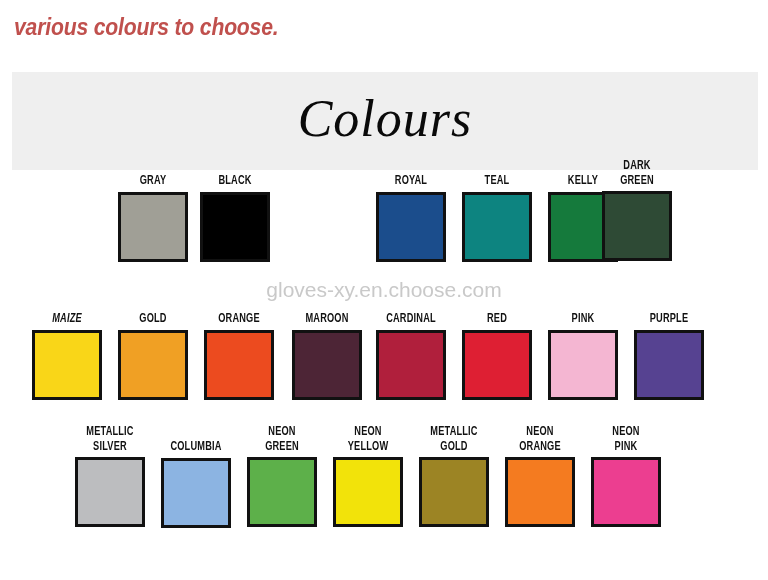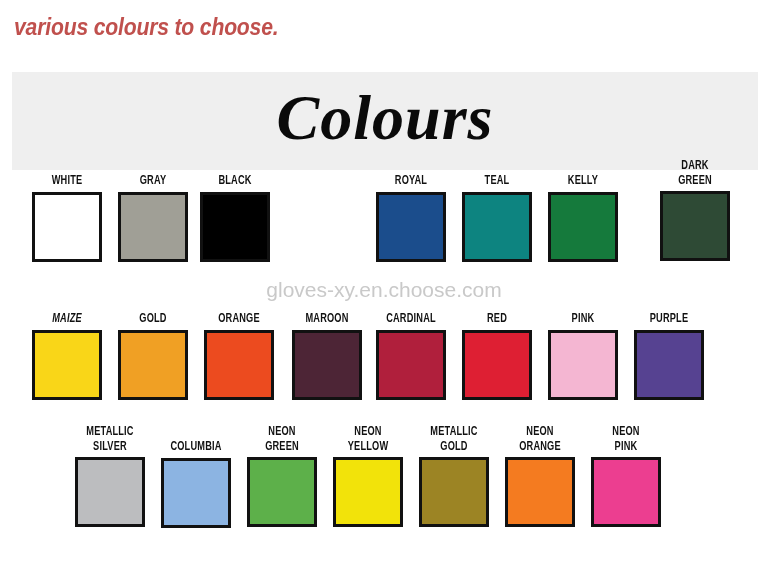--- a/index.html
+++ b/index.html
@@ -49,25 +49,24 @@
   }
   .banner-title {
     position: absolute;
     left: 0;
     right: 0;
     top: 50%;
     transform: translateY(-54%);
     text-align: center;
     font-family: "Liberation Serif", "DejaVu Serif", serif;
     font-style: italic;
-    font-size: 64px;
+    font-size: 52px;
     line-height: 1;
     color: #0a0a0a;
     letter-spacing: 1px;
-    font-weight: bold;
   }
 
   
   .row {
     position: absolute;
     left: 0;
     width: 768px;
     height: 110px;
   }
   .row-1 { top: 175px; }
@@ -126,26 +125,20 @@
 
 <div id="page">
 
   <div class="headline">various colours to choose.</div>
 
   <div class="banner">
     <div class="banner-title">Colours</div>
   </div>
 
   <div class="row row-1">
-      <div class="swatch-cell" style="left: 24px;">
-        <div class="swatch-label">
-          <span>WHITE</span>
-        </div>
-        <div class="swatch-box white-swatch" style="background: rgb(255, 255, 255); border-color: rgb(17, 17, 17);"></div>
-      </div>
       <div class="swatch-cell" style="left: 110px;">
         <div class="swatch-label">
           <span>GRAY</span>
         </div>
         <div class="swatch-box" style="background: rgb(160, 159, 150); border-color: rgb(17, 17, 17);"></div>
       </div>
       <div class="swatch-cell" style="left: 192px;">
         <div class="swatch-label">
           <span>BLACK</span>
         </div>
@@ -162,21 +155,21 @@
           <span>TEAL</span>
         </div>
         <div class="swatch-box" style="background: rgb(13, 132, 128); border-color: rgb(17, 17, 17);"></div>
       </div>
       <div class="swatch-cell" style="left: 540px;">
         <div class="swatch-label">
           <span>KELLY</span>
         </div>
         <div class="swatch-box" style="background: rgb(21, 122, 60); border-color: rgb(17, 17, 17);"></div>
       </div>
-      <div class="swatch-cell" style="left: 652px;">
+      <div class="swatch-cell" style="left: 594px;">
         <div class="swatch-label two-line">
           <span>DARK</span>
           <span>GREEN</span>
         </div>
         <div class="swatch-box" style="background: rgb(46, 74, 53); border-color: rgb(17, 17, 17);"></div>
       </div>
     </div>
   <div class="row row-2">
       <div class="swatch-cell" style="left: 24px; font-style: italic;">
         <div class="swatch-label">

